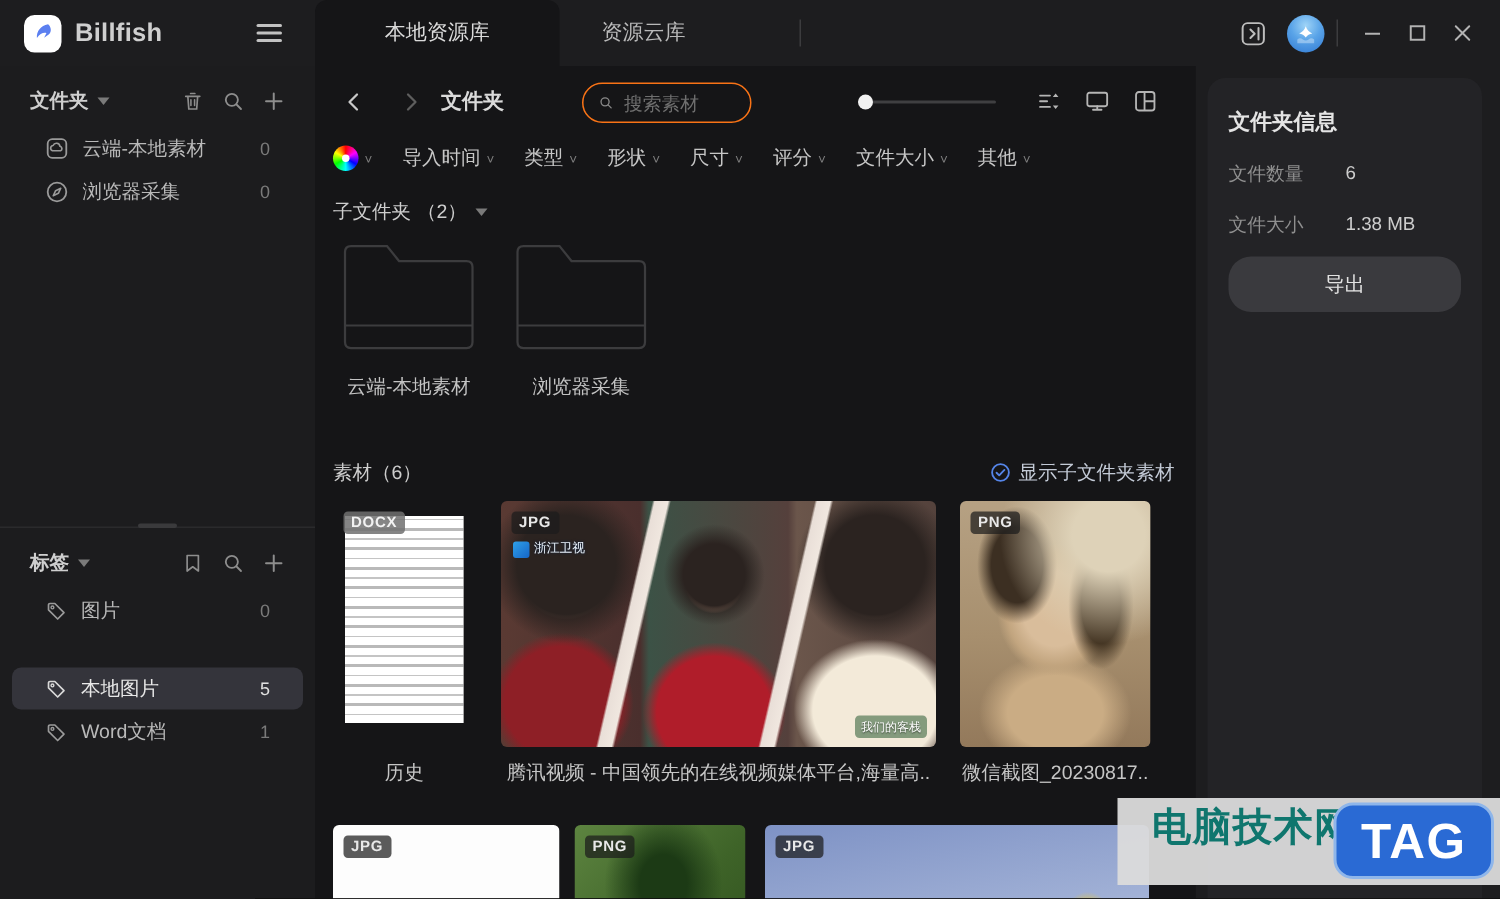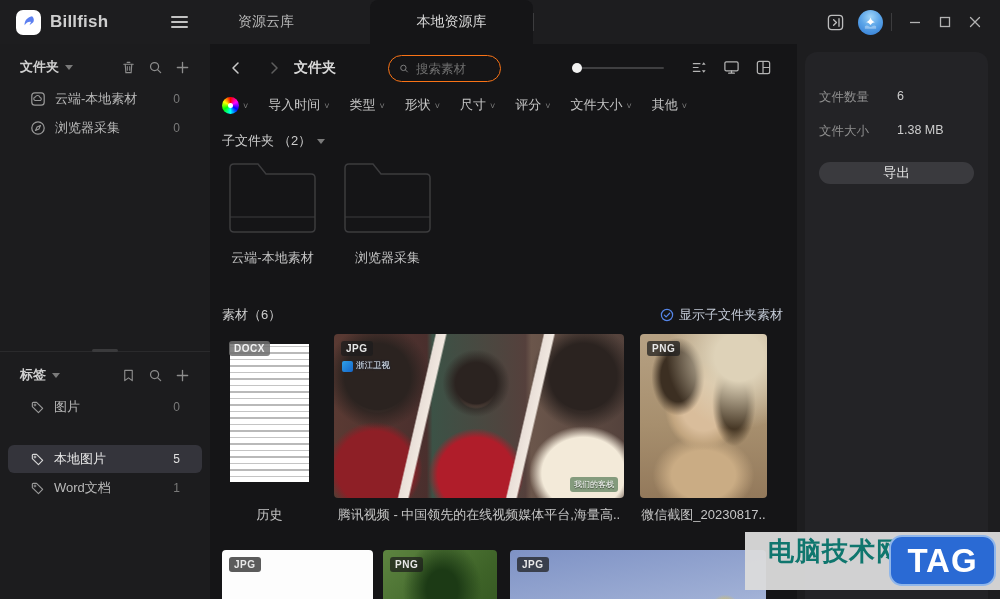--- a/index.html
+++ b/index.html
@@ -127,21 +127,21 @@
   .tv-logo .tv-tx { color:#eaf2fb; font-size:8.5px; text-shadow:0 0 2px rgba(0,40,90,.8); }
   .show-logo { position:absolute; right:6px; bottom:6px; color:#fff; font-size:8px; padding:2px 4px; background:rgba(40,90,50,.55); border-radius:3px; text-shadow:0 1px 1px rgba(0,0,0,.6); }
 
   
   .rightpanel { width:203px; flex:0 0 auto; background:#1d1d1f; padding:8px 12px 0 8px; }
   .info-card { height:100%; background:#232326; border-radius:12px 12px 0 0; padding:20px 14px 0 14px; }
   .info-title { color:#e4e4e4; font-size:14.5px; font-weight:bold; }
   .info-row { display:flex; margin-top:17px; font-size:12.5px; }
   .info-label { color:#8f8f8f; width:66px; }
   .info-value { color:#cdcdcd; margin-left:12px; }
-  .export-btn { margin-top:22px; height:22px; border-radius:15px; background:#3a3a3e; color:#e2e2e2; font-size:13.5px; display:flex; align-items:center; justify-content:center; cursor:pointer; }
+  .export-btn { margin-top:12px; height:37px; border-radius:15px; background:#3a3a3e; color:#e2e2e2; font-size:13.5px; display:flex; align-items:center; justify-content:center; cursor:pointer; }
 
   
   .watermark { position:absolute; left:745px; top:532px; width:255px; height:58px; background:rgba(219,219,219,.95); display:block; }
   .wm-name { position:absolute; left:23px; top:2px; color:#0f766e; font-size:26px; font-weight:bold; letter-spacing:1px; }
   .wm-url { position:absolute; left:6px; top:31px; color:#1736c4; font-size:18px; font-weight:bold; }
   .wm-tag { position:absolute; right:4px; top:3px; width:107px; height:51px; background:#2a6ad4; border:2px solid #8fb6ea; border-radius:13px; display:flex; align-items:center; justify-content:center; color:#fff; font-size:33px; font-weight:bold; letter-spacing:1px; }
 
   svg { display:block; }
 </style>
 </head>
@@ -156,25 +156,25 @@
             <path d="M17 3c-7 1.5-11 6.5-10.5 13 2.5-4 6-5.5 9-4.8l-2.2 4.6 4.6-3.4c2.6-2.2 2.1-6.9-.9-9.4z" fill="#5b7ff0"></path>
           </svg>
       </div>
       <span class="app-title">Billfish</span>
       <div class="hamburger">
           <i></i>
           <i></i>
           <i></i>
         </div>
     </div>
+    <div class="tab tab-active">
+      <span>本地资源库</span>
+    </div>
     <div class="tab tab-idle">
       <span>资源云库</span>
-    </div>
-    <div class="tab tab-active">
-      <span>本地资源库</span>
     </div>
     <div class="topbar-vdiv"></div>
     <div class="topbar-right">
       <div class="tb-icon">
         <svg width="17" height="17" viewBox="0 0 18 18">
             <rect x="1.5" y="1.5" width="15" height="15" rx="3.5" fill="none" stroke="#bdbdbd" stroke-width="1.4"></rect>
             <path d="M7 6l3 3-3 3" fill="none" stroke="#bdbdbd" stroke-width="1.4" stroke-linecap="round" stroke-linejoin="round"></path>
             <line x1="12.7" y1="5" x2="12.7" y2="13" stroke="#bdbdbd" stroke-width="1.4" stroke-linecap="round"></line>
           </svg>
       </div>
@@ -440,20 +440,21 @@
       </div>
       <div class="asset" style="left:300px; top:506px; width:256px">
         <div class="thumb t-tulip" style="width:256px; height:110px">
           <span class="badge">JPG</span>
         </div>
       </div>
     </main>
 
     <aside class="rightpanel">
       <div class="info-card">
+        <div class="info-title">文件夹信息</div>
         <div class="info-row">
           <span class="info-label">文件数量</span>
           <span class="info-value">6</span>
         </div>
         <div class="info-row">
           <span class="info-label">文件大小</span>
           <span class="info-value">1.38 MB</span>
         </div>
         <div class="export-btn">导出</div>
       </div>

